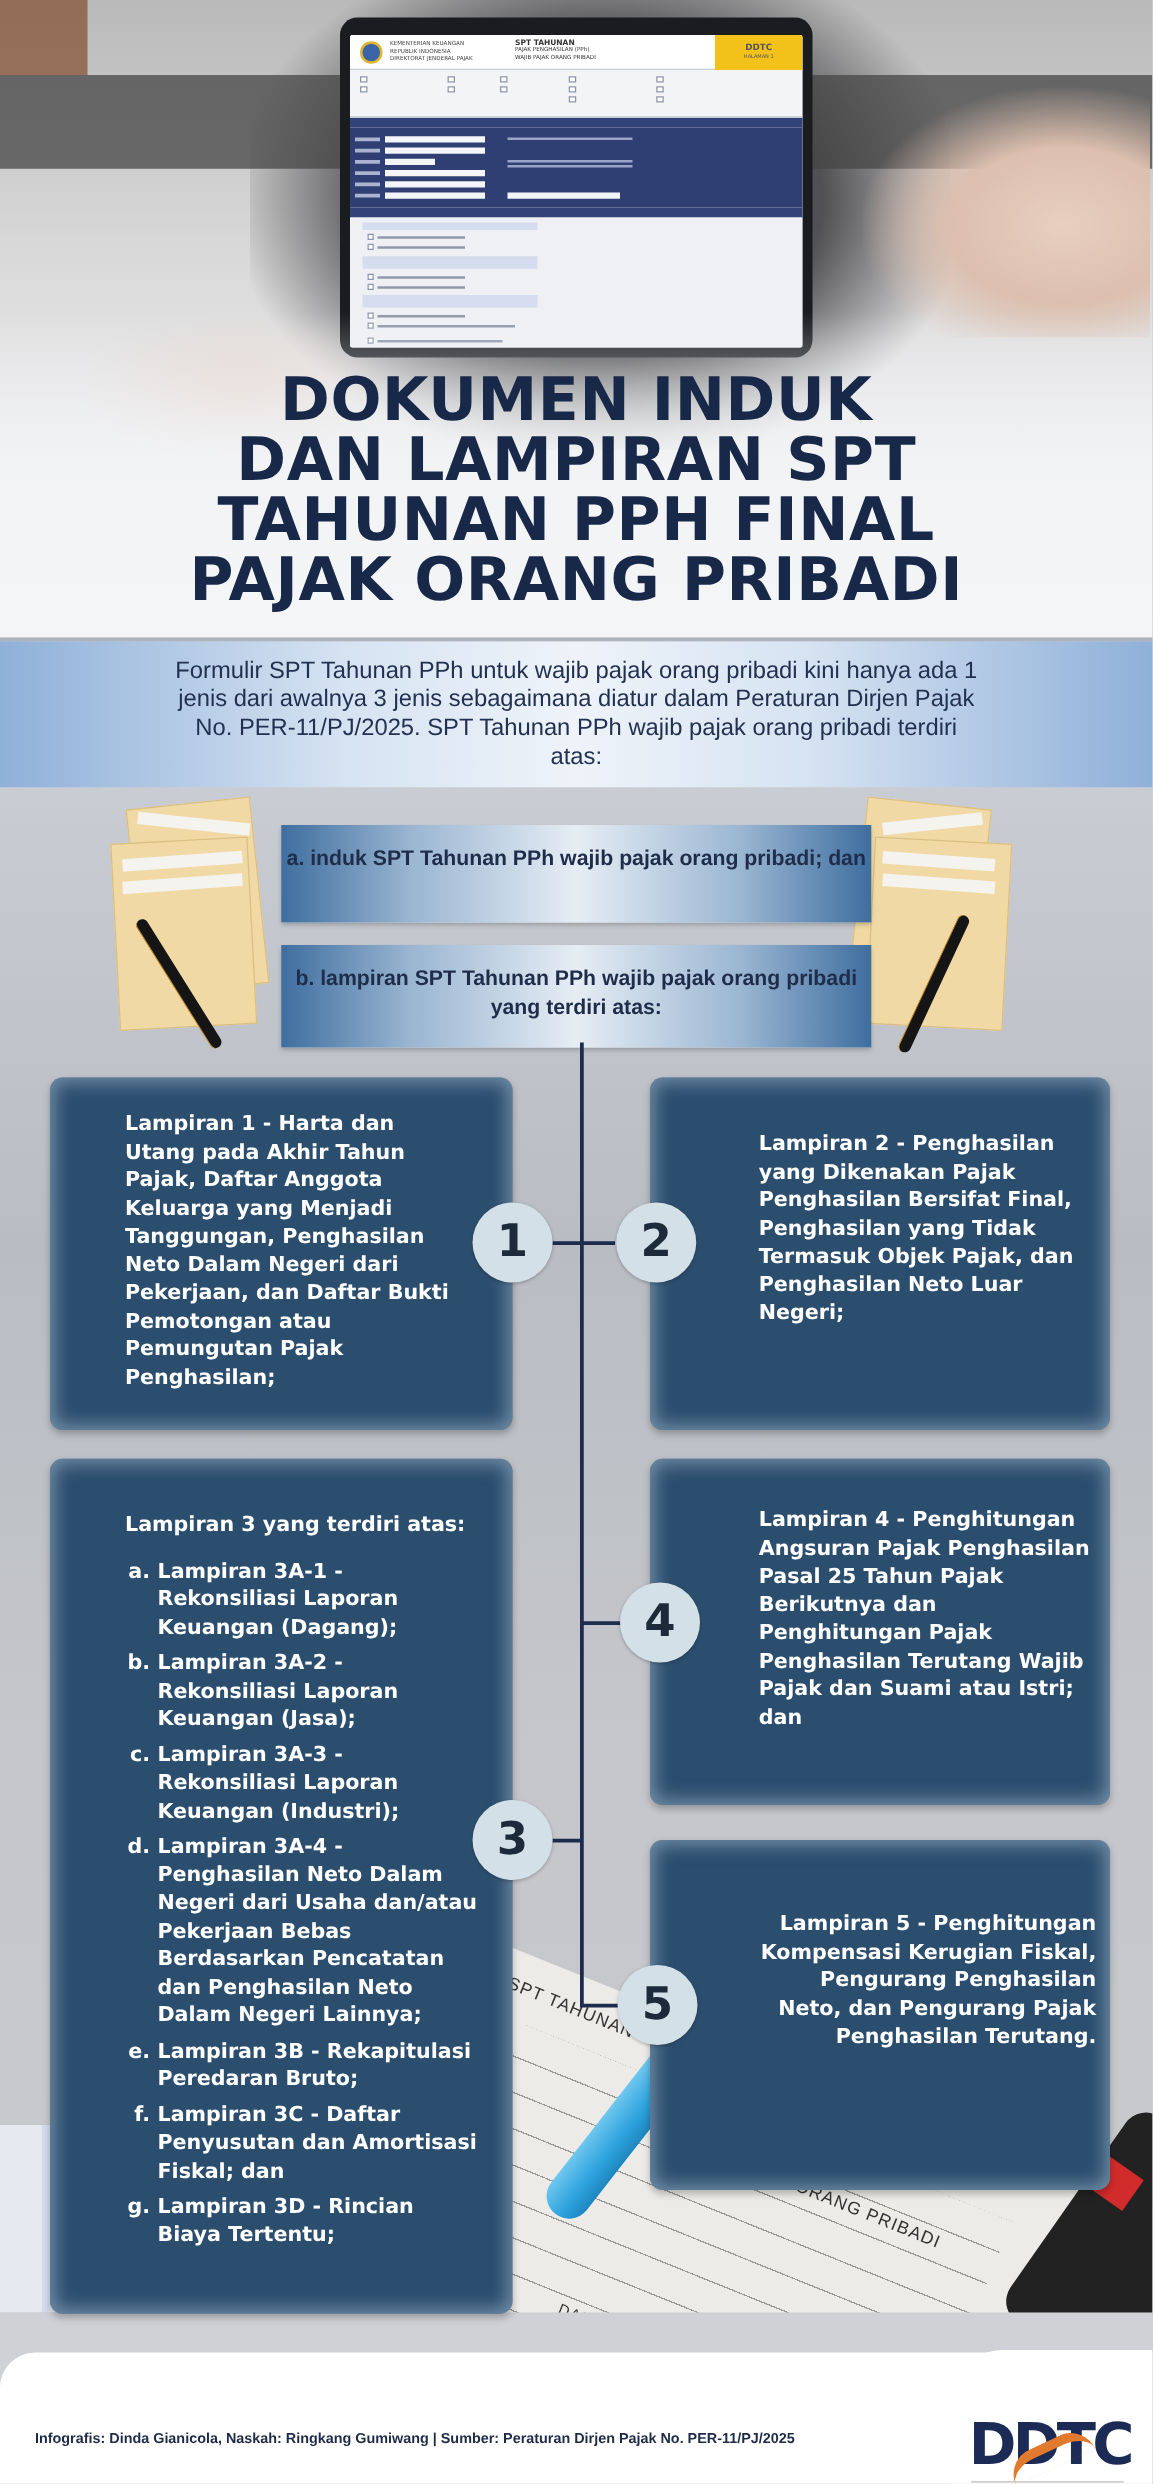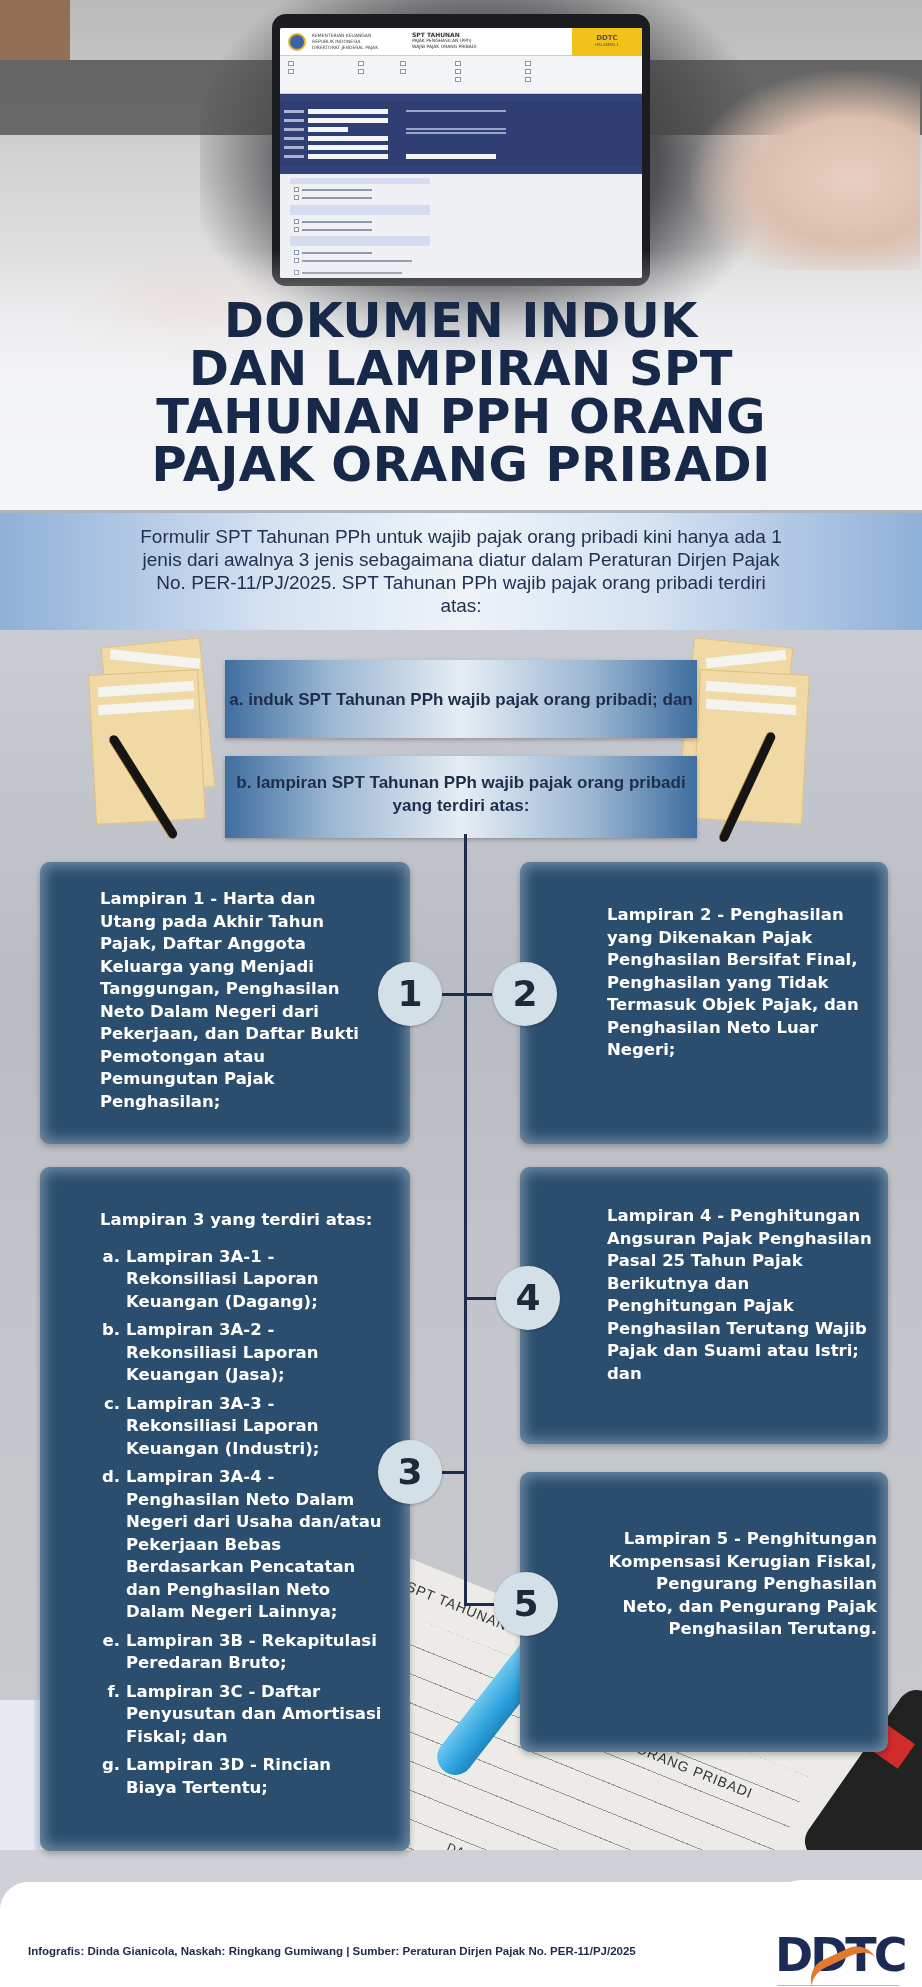--- a/index.html
+++ b/index.html
@@ -146,21 +146,21 @@
 
   
   .banner {
     position: absolute; left: 225px; width: 472px;
     background: linear-gradient(90deg, #3f6e9f 0%, #9ab6d2 22%, #e6edf4 50%, #9ab6d2 78%, #3f6e9f 100%);
     text-align: center; color: #1f2d4a;
     font-family: "Liberation Sans", sans-serif; font-weight: bold;
     font-size: 17px; line-height: 23px;
     box-shadow: 0 2px 4px rgba(0,0,0,.25);
   }
-  .banner-a { top: 660px; height: 78px; padding-top: 28px; }
+  .banner-a { top: 660px; height: 78px; padding-top: 15px; }
   .banner-b { top: 756px; height: 82px; padding-top: 15px; }
 
   
   .vline { position: absolute; left: 464px; top: 834px; width: 3px; height: 770px; background: #1d2b4d; }
   .hline { position: absolute; height: 3px; background: #1d2b4d; }
 
   .badge {
     position: absolute; width: 64px; height: 64px; border-radius: 50%;
     background: #d4e0e7; color: #1c2a3a; text-align: center;
     font-family: "DejaVu Sans", sans-serif; font-weight: bold; font-size: 36px; line-height: 64px;
@@ -318,21 +318,21 @@
           <div class="tx" style="top:98px;width:100px"></div>
       </div>
     </div>
   </div>
 
   <div class="fade"></div>
 
   <h1 class="title">
     <div>DOKUMEN INDUK</div>
     <div>DAN LAMPIRAN SPT</div>
-    <div>TAHUNAN PPH ORANG</div>
+    <div>TAHUNAN PPH FINAL</div>
     <div>PAJAK ORANG PRIBADI</div>
   </h1>
 </div>
 
 <div class="intro">
   <p class="intro-text">Formulir SPT Tahunan PPh untuk wajib pajak orang pribadi kini hanya ada 1 jenis dari awalnya 3 jenis sebagaimana diatur dalam Peraturan Dirjen Pajak No. PER-11/PJ/2025. SPT Tahunan PPh wajib pajak orang pribadi terdiri atas:</p>
 </div>
 
 <div class="main">
   <div class="money"></div>

